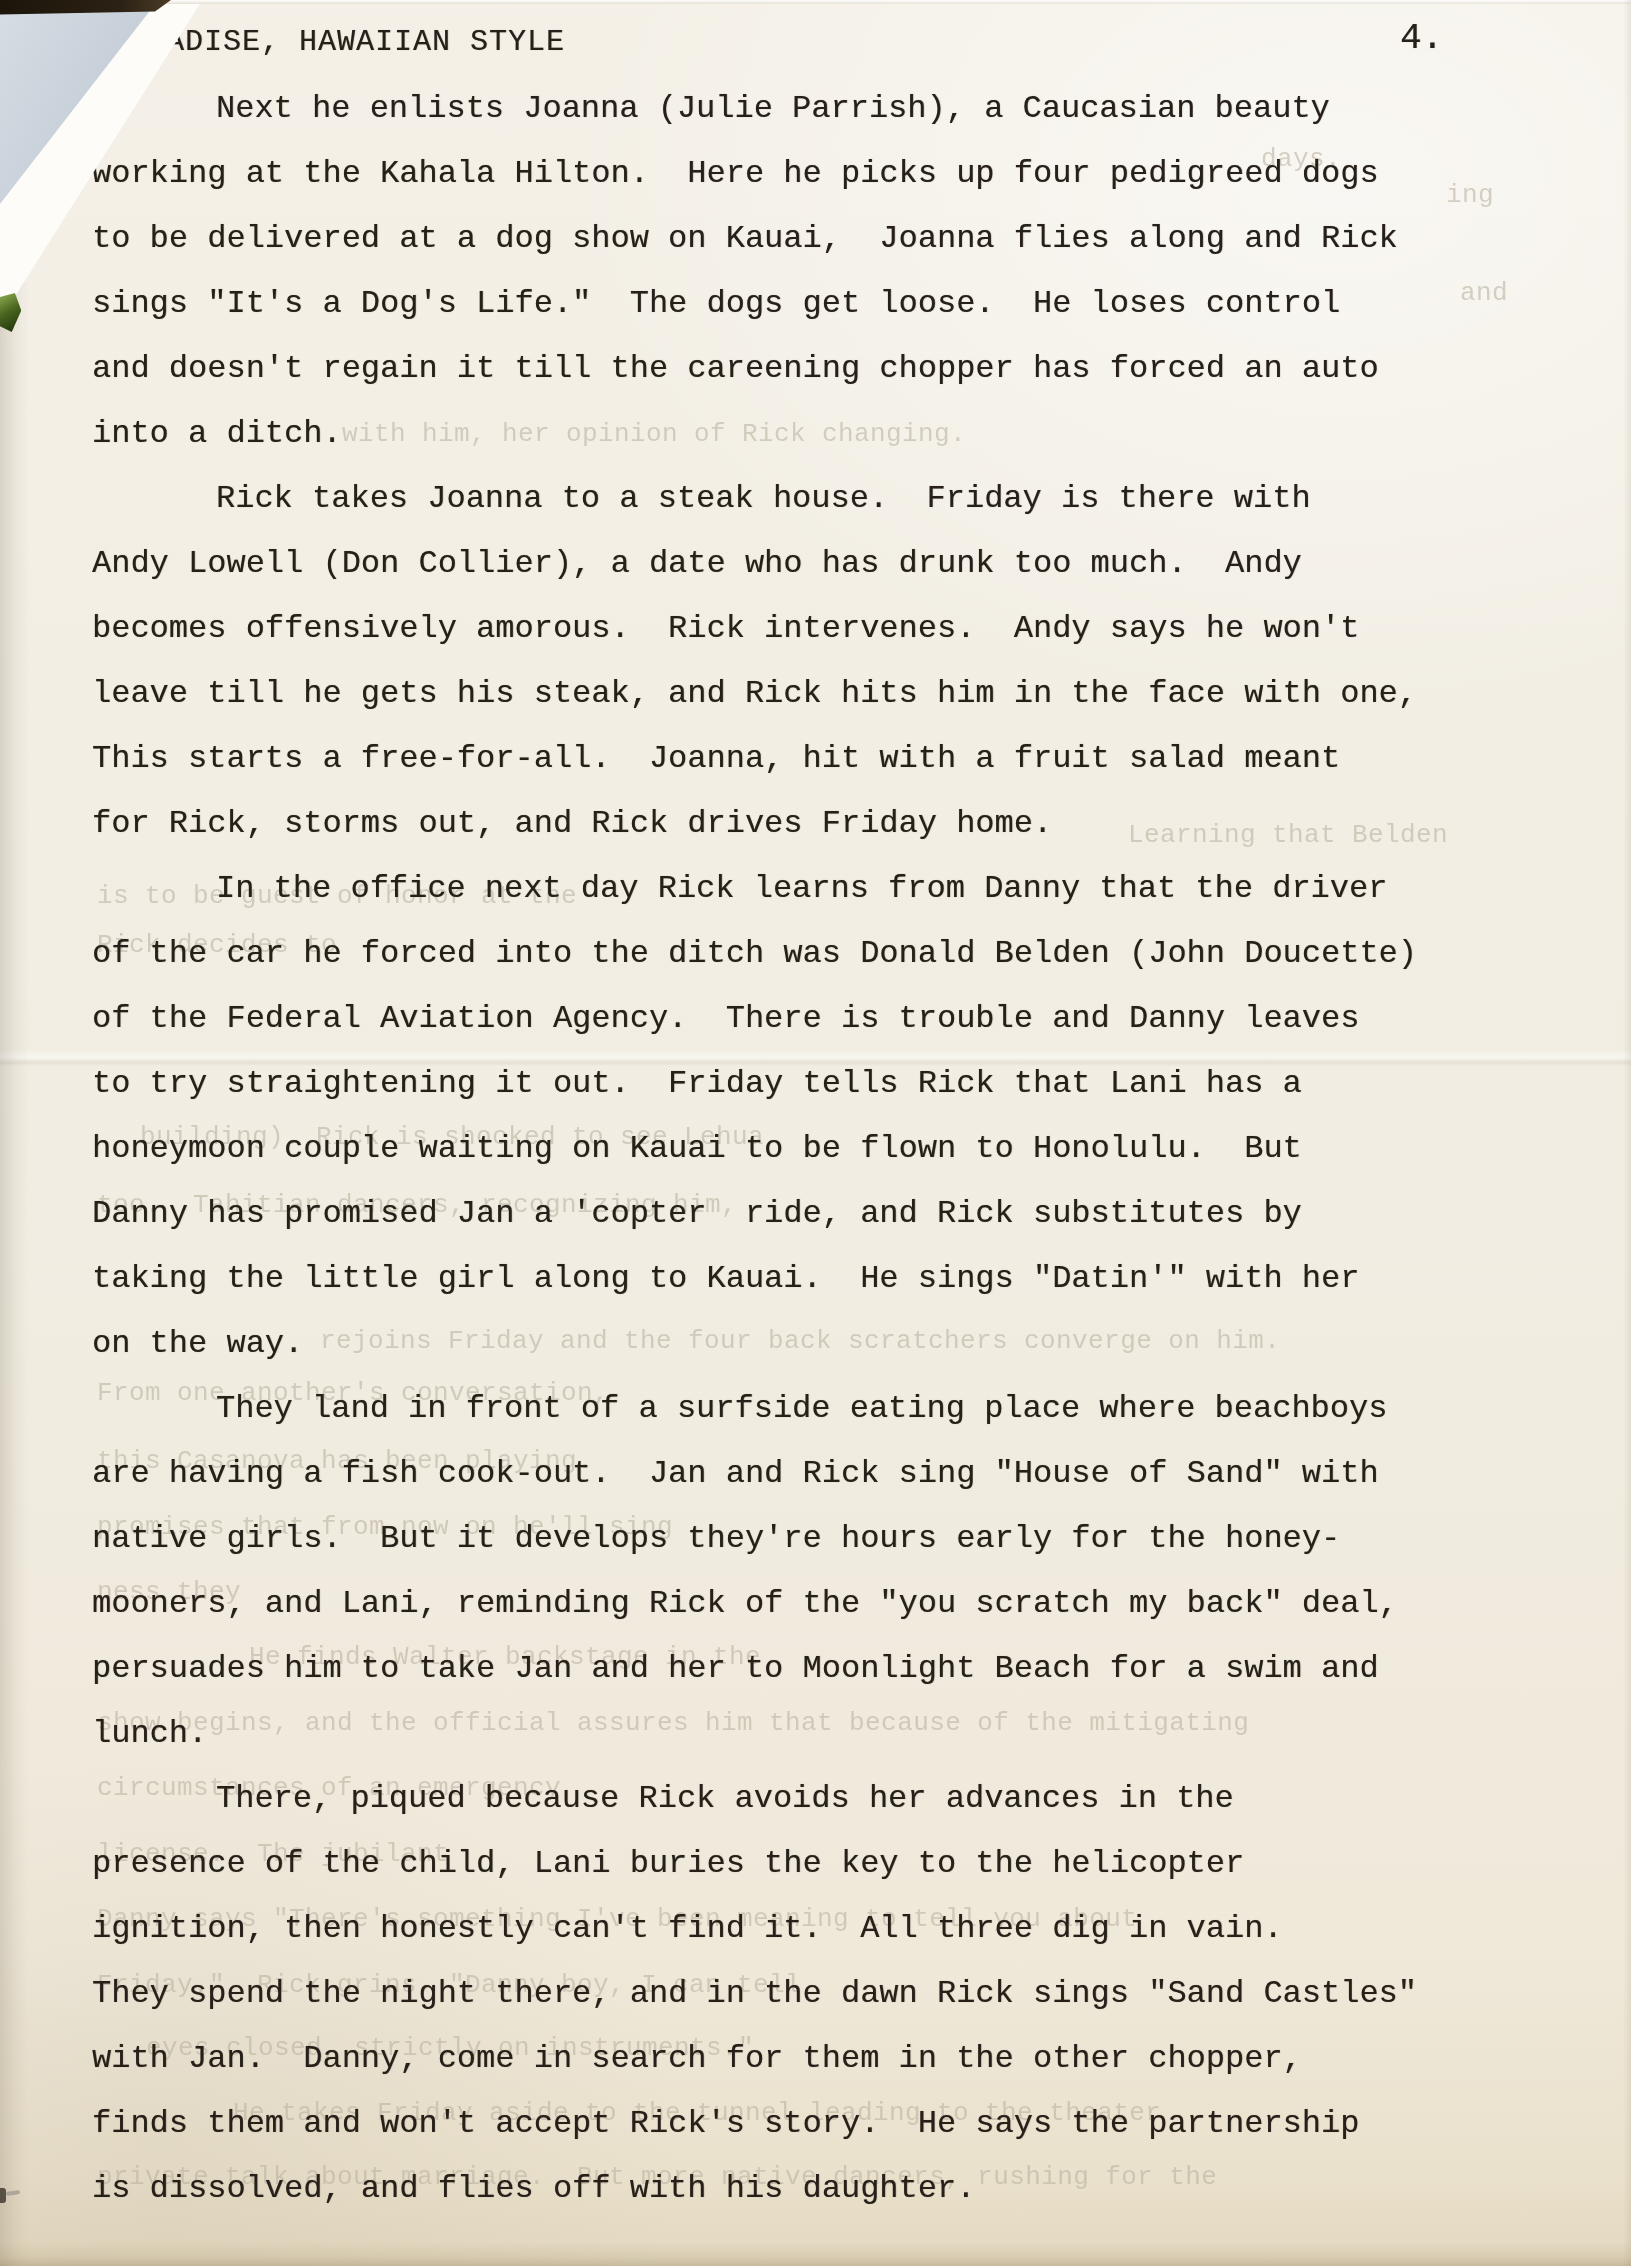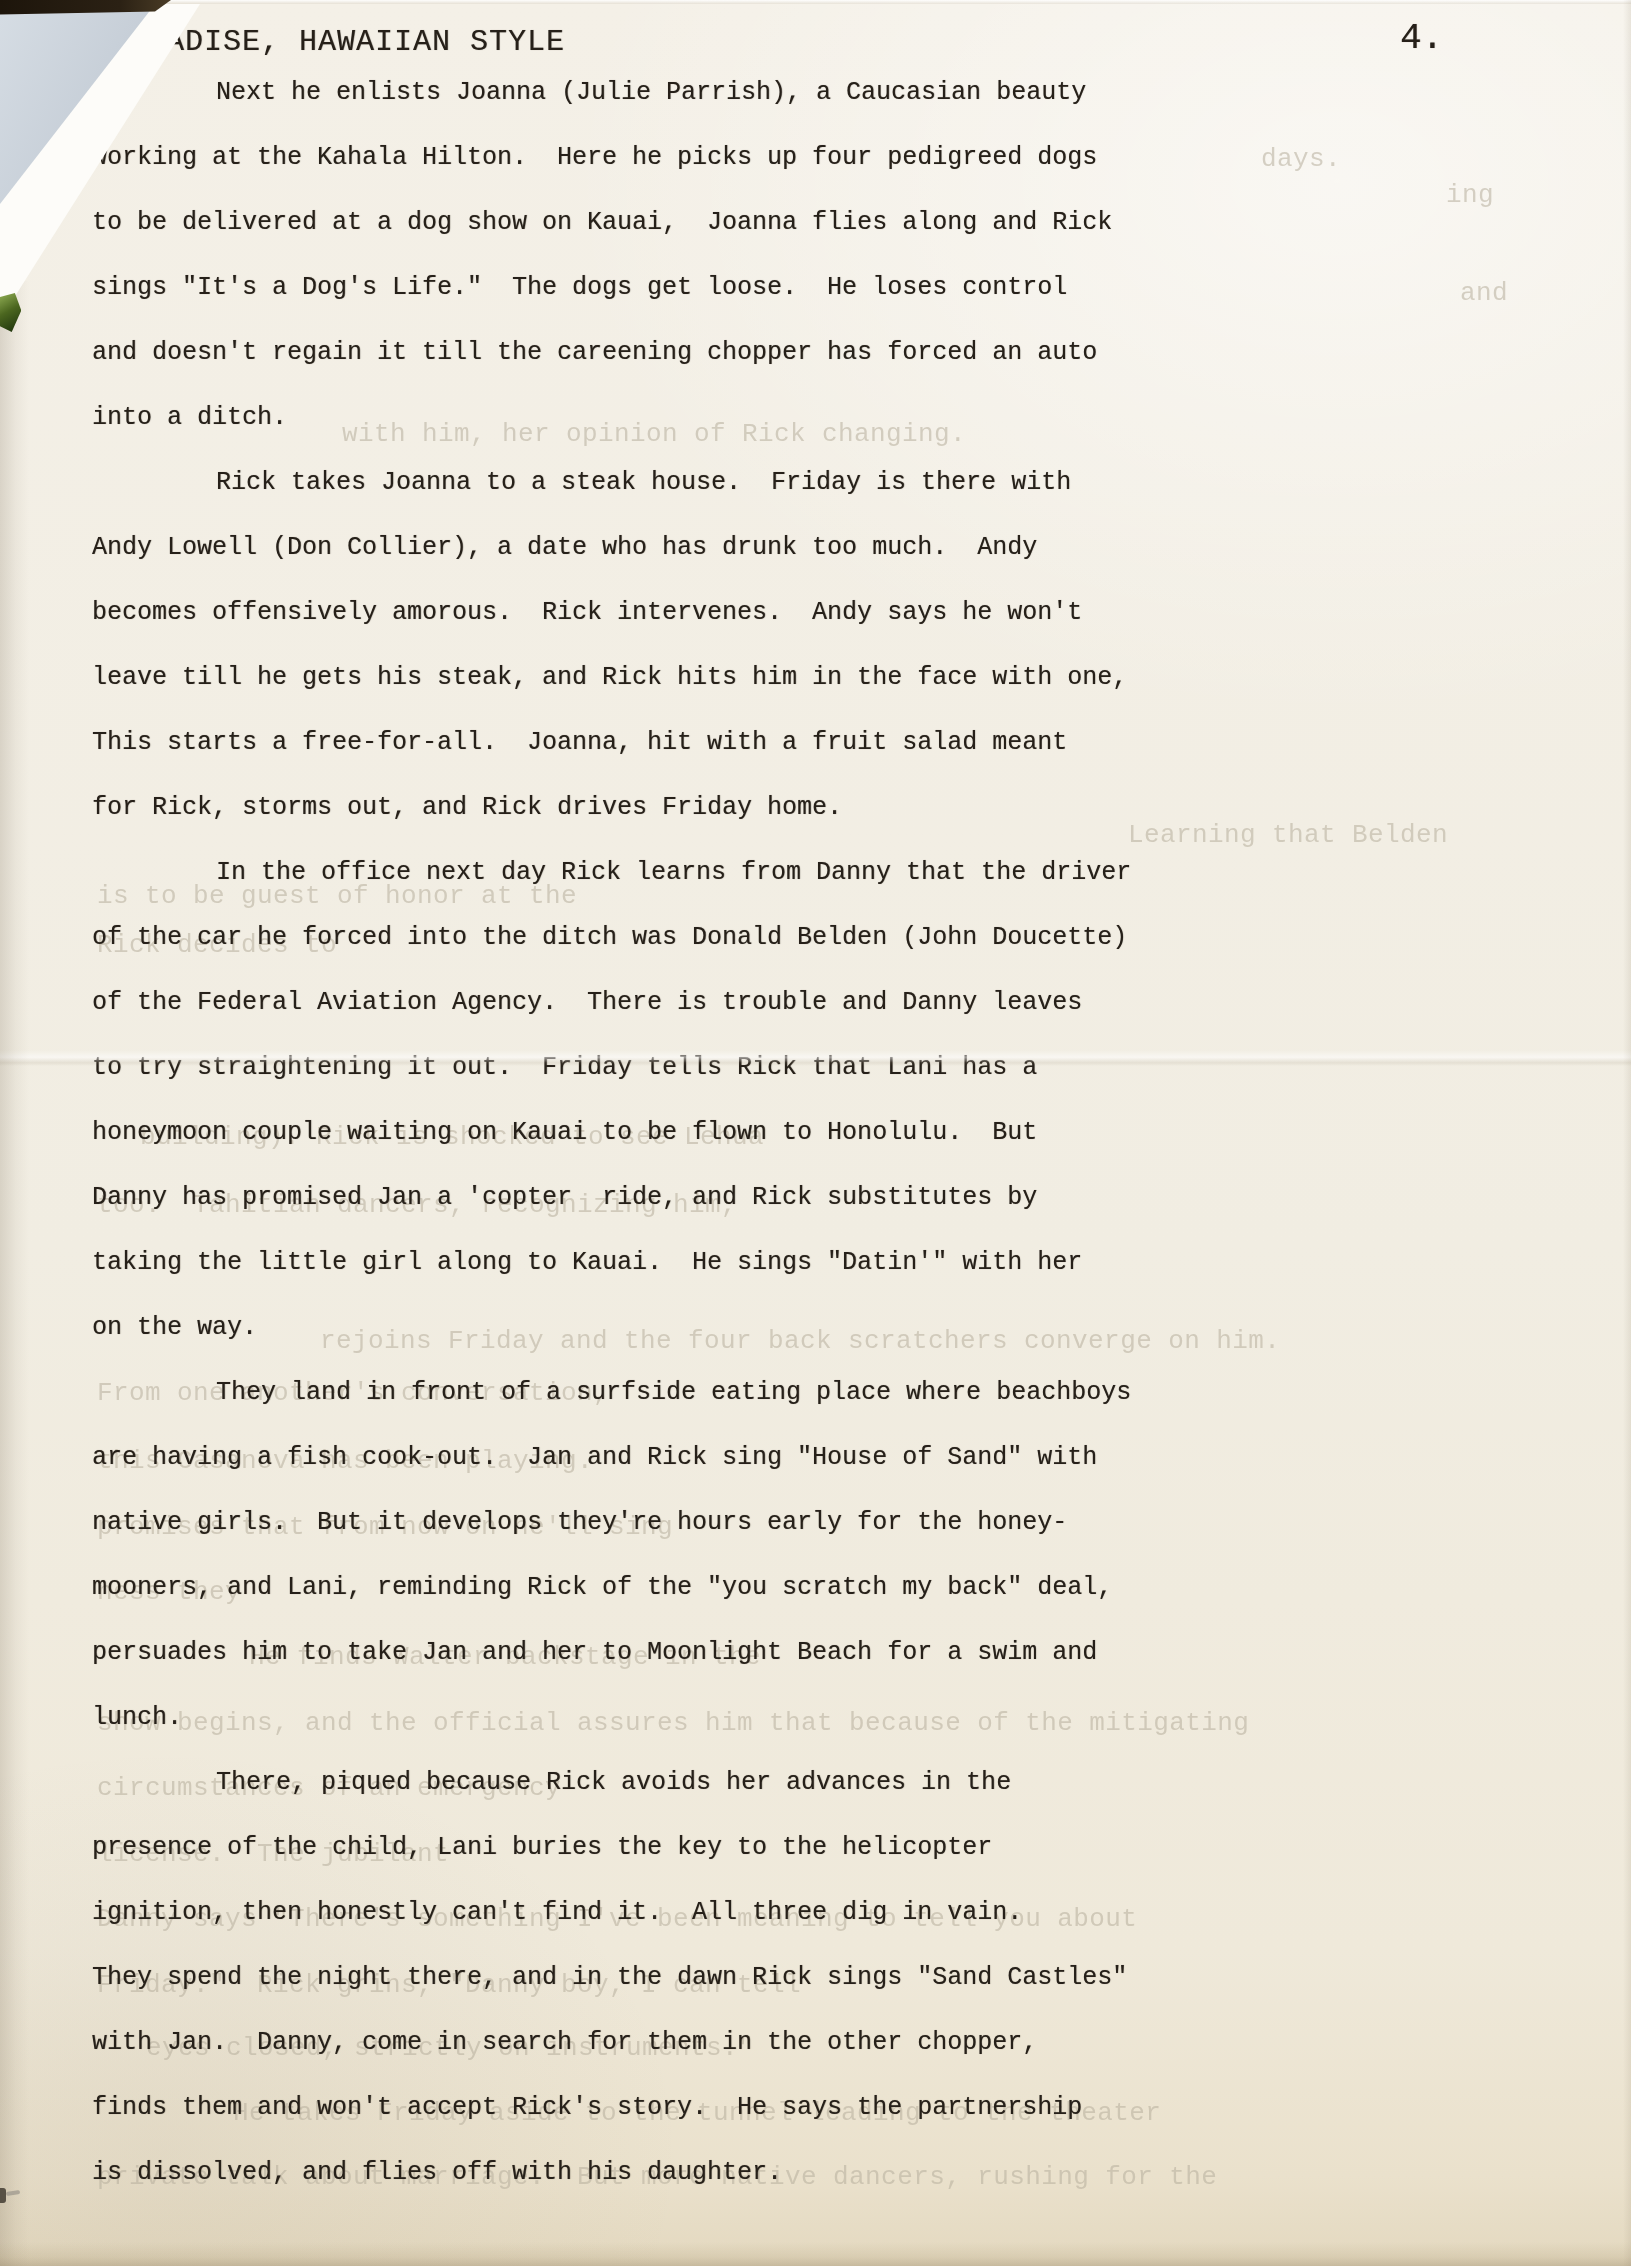--- a/index.html
+++ b/index.html
@@ -32,22 +32,22 @@
     white-space:pre;letter-spacing:1px;
     text-shadow:0.4px 0.4px 0.7px rgba(35,28,20,.5);
   }
   .pagenum{
     position:absolute;left:1400px;top:17.5px;
     font-size:36px;color:var(--ink,#262019);
     text-shadow:0.4px 0.4px 0.7px rgba(35,28,20,.5);
   }
   .typed{
     position:absolute;z-index:2;
-    left:92px;top:60px;width:1436px;
-    font-size:25px;line-height:65px;
+    left:92px;top:76px;width:1436px;
+    font-size:32px;line-height:65px;
     color:var(--ink,#262019);
     white-space:pre;
     text-shadow:0.4px 0.4px 0.8px rgba(35,28,20,.45);
   }
   .typed .line{height:65px;}
   .typed .line.indent{text-indent:124px;}
   
   .crease{
     position:absolute;z-index:3;left:0;top:1050px;width:100%;height:15.5px;
     background:linear-gradient(180deg,rgba(255,255,255,0) 0%,rgba(255,255,255,.55) 45%,rgba(150,138,115,.14) 80%,rgba(150,138,115,0) 100%);

